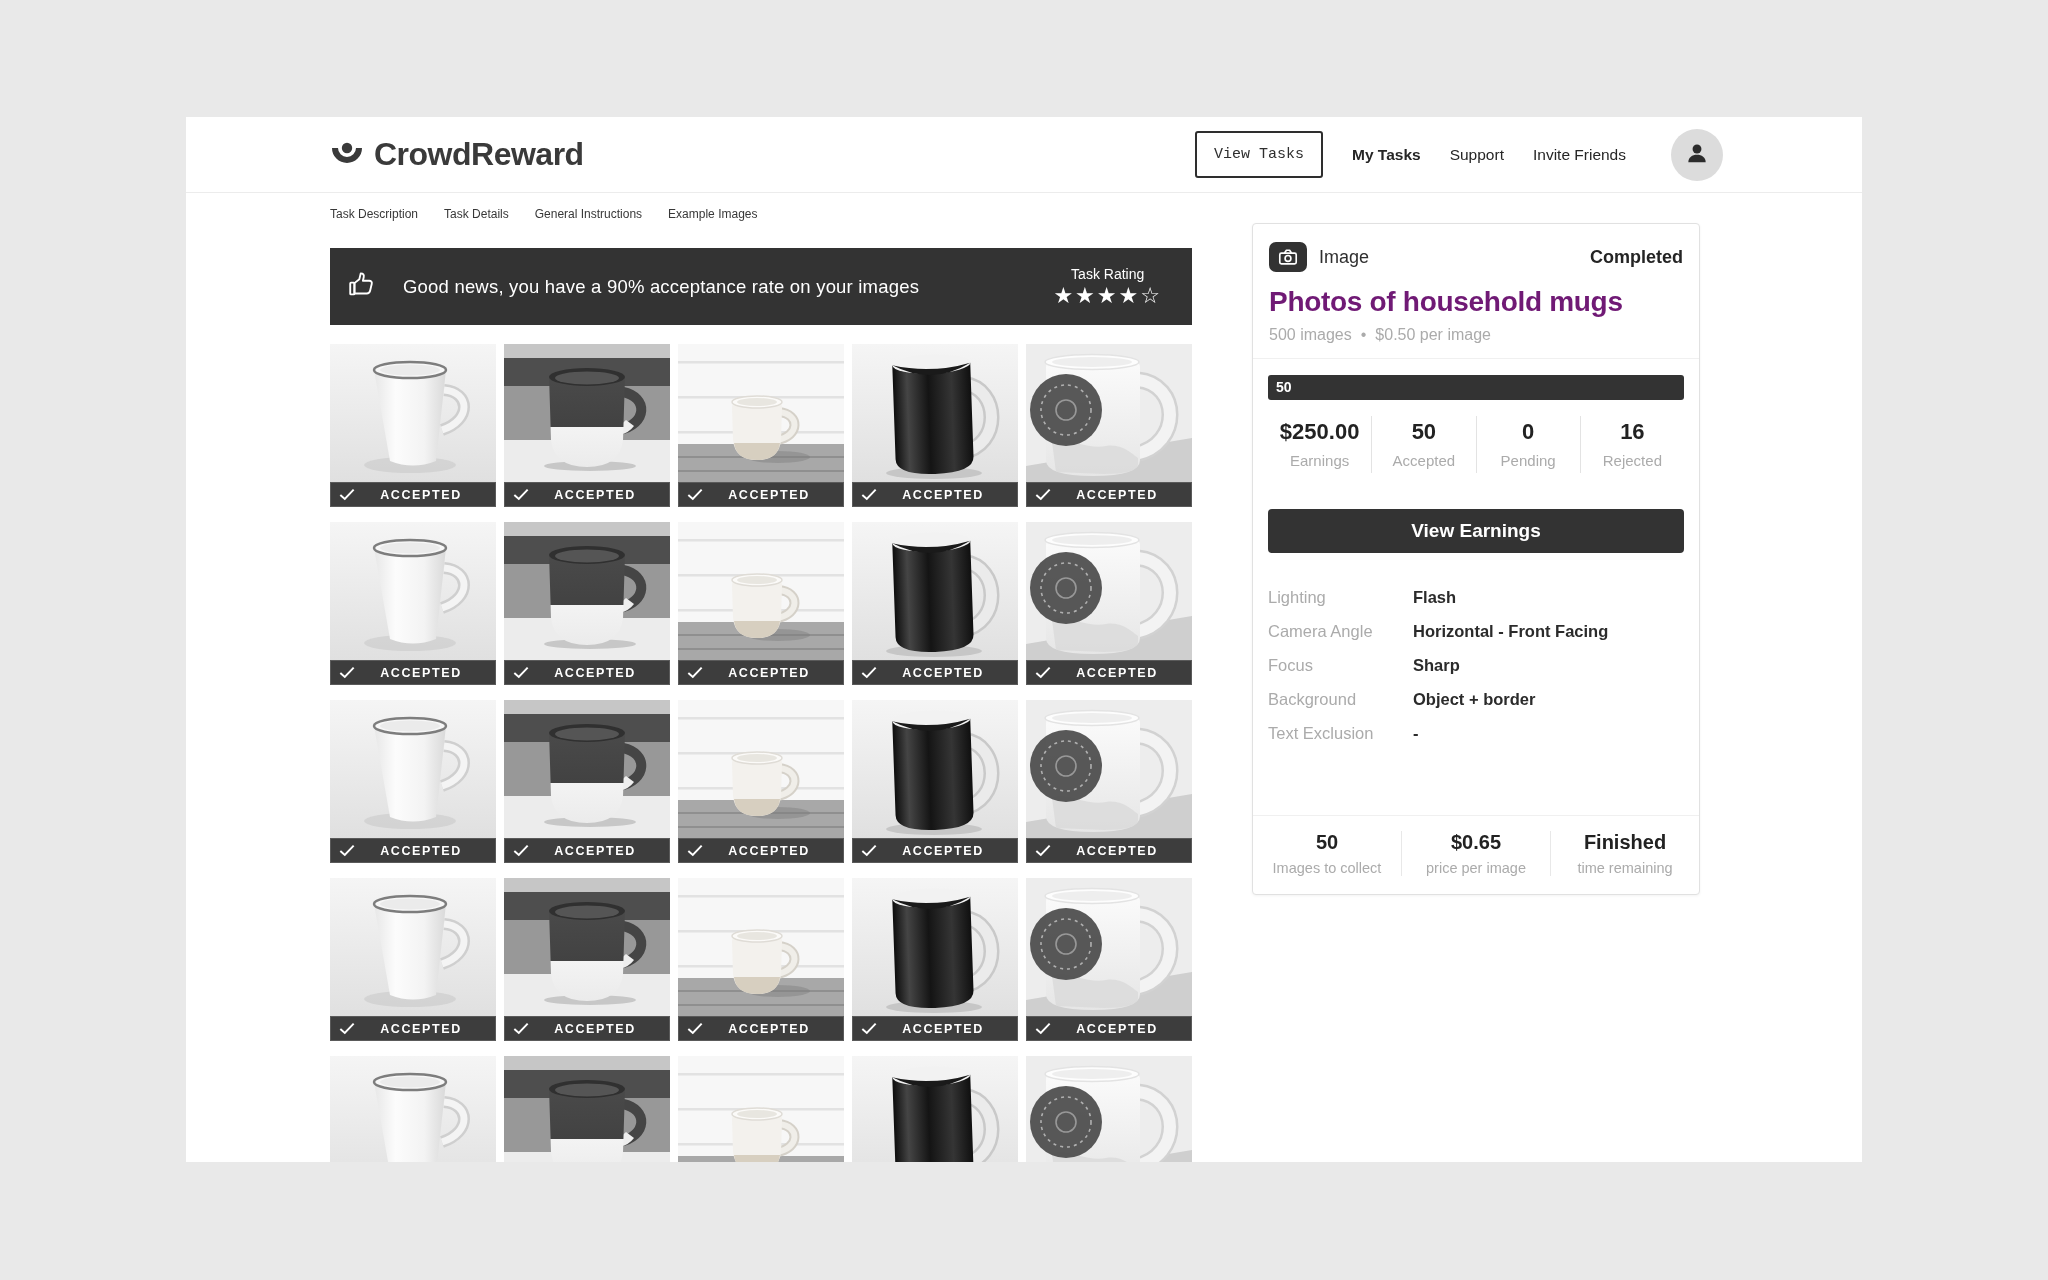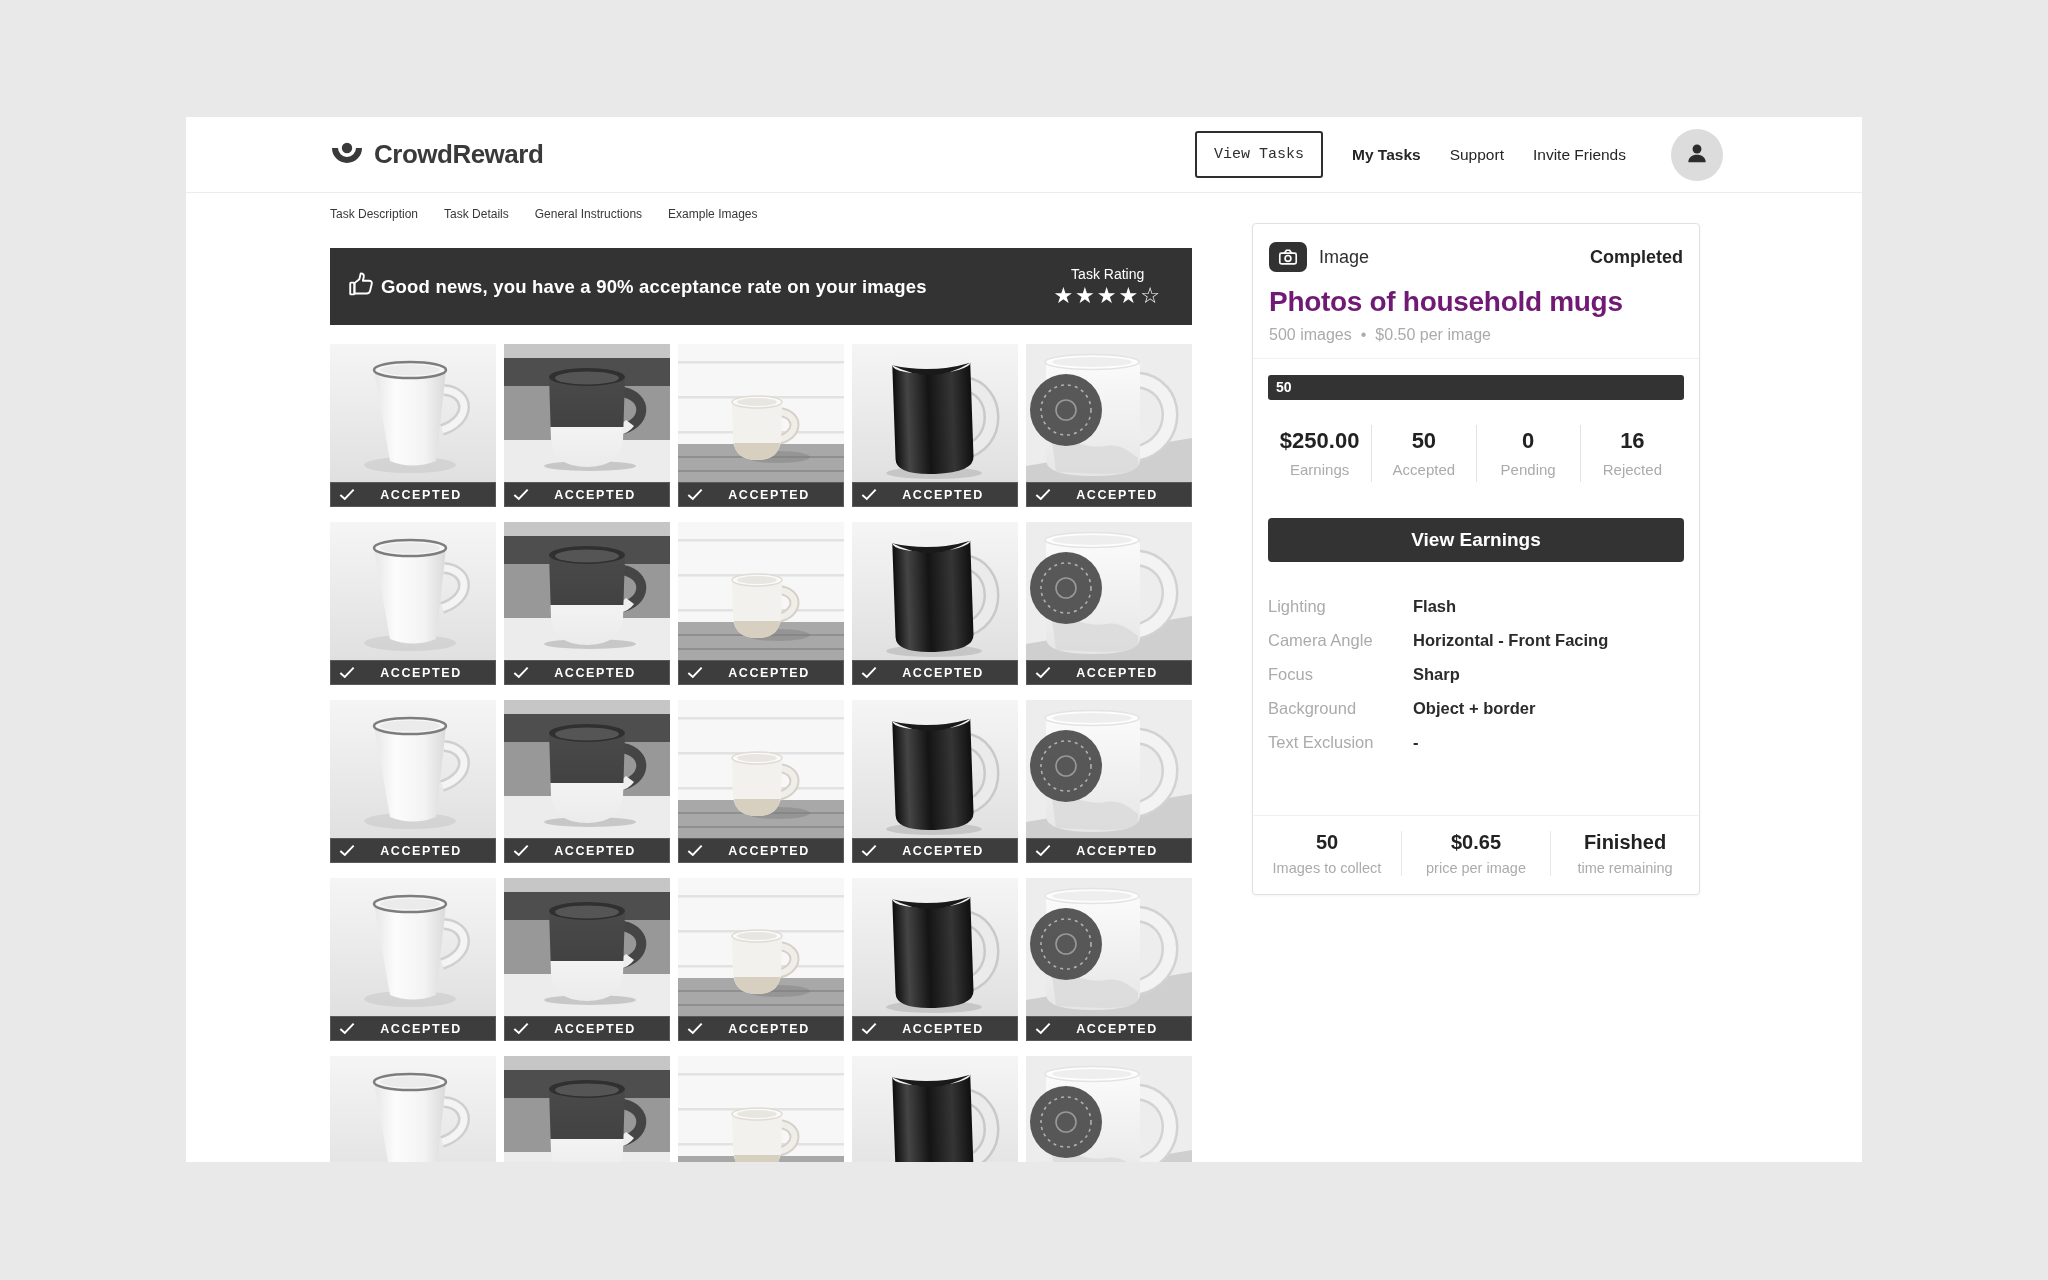--- a/index.html
+++ b/index.html
@@ -5,37 +5,37 @@
   html,body{margin:0;padding:0;}
   .canvas{position:relative;width:2048px;height:1280px;background:#e9e9e9;overflow:hidden;
           font-family:"Liberation Sans","DejaVu Sans",sans-serif;color:#2f2f2f;}
   .page{position:absolute;left:186px;top:117px;width:1676px;height:1045px;background:#fff;overflow:hidden;}
 
   
   .topbar{position:absolute;left:0;top:0;width:100%;height:76px;box-sizing:border-box;
           border-bottom:1px solid #ececec;display:flex;align-items:center;
           padding:0 139px 0 144px;background:#fff;}
   .logo{display:flex;align-items:center;gap:10px;cursor:pointer;}
-  .logo-text{font-size:26px;font-weight:700;letter-spacing:-0.5px;color:#3a3a3a;}
+  .logo-text{font-size:32px;font-weight:700;letter-spacing:-0.5px;color:#3a3a3a;}
   .nav{margin-left:auto;display:flex;align-items:center;gap:29px;}
   .nav-btn{border:2px solid #2e2e2e;border-radius:3px;background:#fff;color:#2e2e2e;
            font-size:15px;font-weight:500;padding:13px 17px;font-family:Liberation Mono, monospace;cursor:pointer;}
   .nav-link{font-size:15.5px;color:#262626;cursor:pointer;}
   .nav-link.bold{font-weight:700;}
   .avatar{width:52px;height:52px;border-radius:50%;background:#dcdcdc;display:flex;
           align-items:center;justify-content:center;margin-left:16px;cursor:pointer;}
 
   
   .tabs{position:absolute;left:144px;top:90px;display:flex;gap:26px;}
   .tab{font-size:12px;font-weight:500;color:#383838;cursor:pointer;white-space:nowrap;}
 
   
   .banner{position:absolute;left:144px;top:131px;width:862px;height:77px;background:#333333;
           box-sizing:border-box;display:flex;align-items:center;padding:0 30px 0 16px;color:#fff;}
-  .banner-msg{margin-left:5px;font-size:18.5px;font-weight:700;letter-spacing:0.2px;}
+  .banner-msg{margin-left:27px;font-size:18.5px;font-weight:400;letter-spacing:0.2px;}
   .rating{margin-left:auto;text-align:center;line-height:1;}
   .rating-label{font-size:14px;font-weight:500;margin-bottom:4px;}
   .stars{font-size:22px;letter-spacing:2px;white-space:nowrap;}
 
   
   .grid{position:absolute;left:144px;top:227px;width:862px;display:grid;
         grid-template-columns:repeat(5,166px);grid-auto-rows:163px;column-gap:8px;row-gap:15px;}
   .tile{position:relative;width:166px;height:163px;cursor:pointer;}
   .tile svg.photo{display:block;width:166px;height:138px;}
   .badge{box-sizing:border-box;height:25px;background:#3d3d3d;border:1px solid #5a5a5a;
@@ -49,21 +49,21 @@
   .ch-row{display:flex;align-items:center;}
   .cam-badge{width:38px;height:30px;border-radius:7px;background:#323232;display:flex;
              align-items:center;justify-content:center;}
   .ch-type{margin-left:12px;font-size:18px;font-weight:500;color:#2f2f2f;}
   .ch-status{margin-left:auto;font-size:18px;font-weight:600;color:#242424;}
   .card-title{margin-top:14px;font-size:28px;font-weight:700;color:#701a75;letter-spacing:-0.3px;}
   .card-sub{margin-top:8px;font-size:16px;color:#ababab;display:flex;align-items:flex-end;gap:9px;}
   .card-body{padding:16px 15px 0;}
   .progress{height:25px;background:#333;border-radius:3px;color:#fff;font-size:14px;font-weight:700;
             line-height:25px;padding-left:8px;box-sizing:border-box;}
-  .stats{display:flex;margin-top:25px;}
+  .stats{display:flex;margin-top:16px;}
   .stat{flex:1;text-align:center;padding:3px 0 4px;}
   .stat + .stat{border-left:1px solid #e3e3e3;}
   .stat-v{font-size:22px;font-weight:700;color:#222;}
   .stat-l{font-size:15px;color:#ababab;margin-top:7px;}
   .earn-btn{margin-top:36px;width:100%;height:44px;background:#333;border:none;border-radius:4px;
             color:#fff;font-size:19px;font-weight:600;font-family:inherit;cursor:pointer;}
   .details{margin-top:34px;display:grid;grid-template-columns:145px 1fr;row-gap:14px;
            font-size:16.5px;line-height:20px;}
   .d-label{color:#ababab;}
   .d-value{color:#2b2b2b;font-weight:600;}

